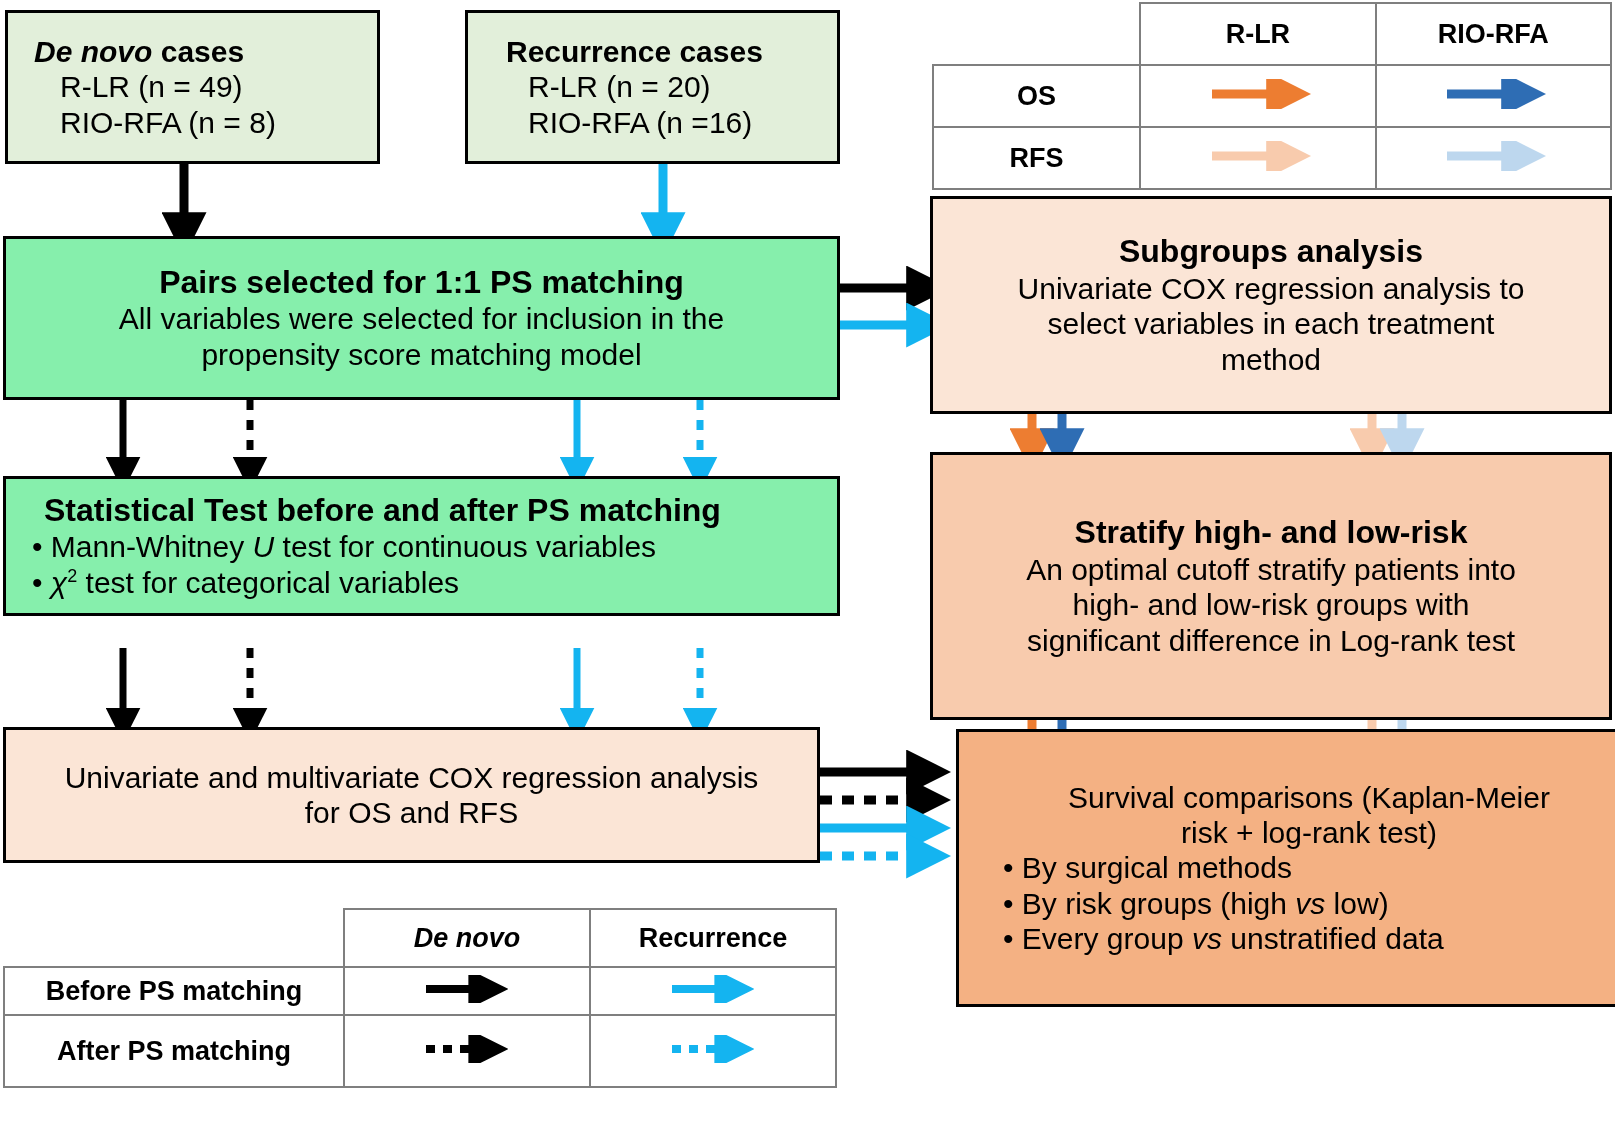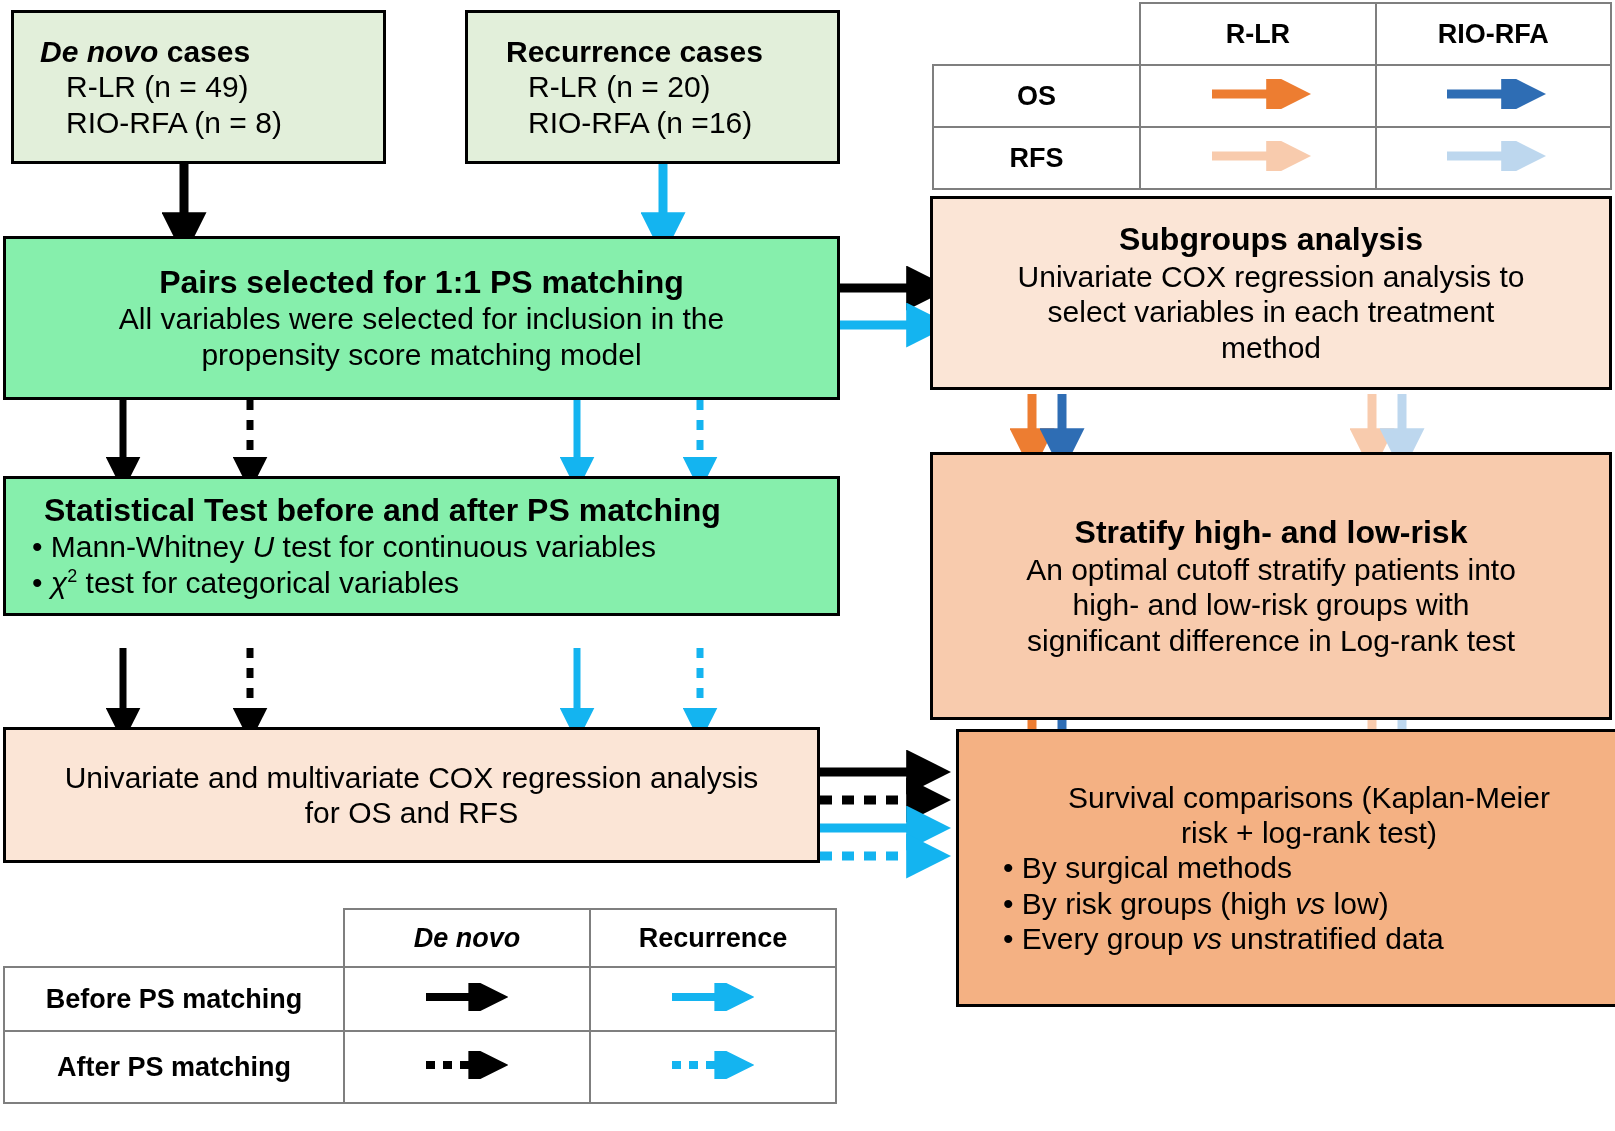--- a/index.html
+++ b/index.html
@@ -76,21 +76,21 @@
     <line x1="1062" y1="394" x2="1062" y2="448" stroke="#2E6DB4" stroke-width="9" marker-end="url(#mk-blue)"></line>
     <line x1="1372" y1="394" x2="1372" y2="448" stroke="#F8CBAD" stroke-width="9" marker-end="url(#mk-lorange)"></line>
     <line x1="1402" y1="394" x2="1402" y2="448" stroke="#BDD7EE" stroke-width="9" marker-end="url(#mk-lblue)"></line>
 
     <line x1="1032" y1="720" x2="1032" y2="774" stroke="#ED7D31" stroke-width="9" marker-end="url(#mk-orange)"></line>
     <line x1="1062" y1="720" x2="1062" y2="774" stroke="#2E6DB4" stroke-width="9" marker-end="url(#mk-blue)"></line>
     <line x1="1372" y1="720" x2="1372" y2="774" stroke="#F8CBAD" stroke-width="9" marker-end="url(#mk-lorange)"></line>
     <line x1="1402" y1="720" x2="1402" y2="774" stroke="#BDD7EE" stroke-width="9" marker-end="url(#mk-lblue)"></line>
   </svg>
 
-  <div class="box green" style="left:11px;top:10px;width:375px;height:154px;align-items:flex-start;padding-left:26px;">
+  <div class="box green" style="left:5px;top:10px;width:375px;height:154px;align-items:flex-start;padding-left:26px;">
     <div class="line ttl">
       <span class="ital">De novo</span><span> cases</span>
     </div>
     <div class="line" style="padding-left:26px;">R-LR (n = 49)</div>
     <div class="line" style="padding-left:26px;">RIO-RFA (n = 8)</div>
   </div>
 
   <div class="box green" style="left:465px;top:10px;width:375px;height:154px;align-items:flex-start;padding-left:38px;">
     <div class="line ttl">Recurrence cases</div>
     <div class="line" style="padding-left:22px;">R-LR (n = 20)</div>
@@ -111,21 +111,21 @@
     <div class="line lft">
       <span>• </span><span class="ital">χ</span><sup style="font-size:0.6em;">2</sup><span> test for categorical variables</span>
     </div>
   </div>
 
   <div class="box peach" style="left:3px;top:727px;width:817px;height:136px;">
     <div class="line ctr">Univariate and multivariate COX regression analysis</div>
     <div class="line ctr">for OS and RFS</div>
   </div>
 
-  <div class="box peach" style="left:930px;top:196px;width:682px;height:194px;">
+  <div class="box peach" style="left:930px;top:196px;width:682px;height:218px;">
     <div class="line ttl ctr" style="font-size:32px;">Subgroups analysis</div>
     <div class="line ctr">Univariate COX regression analysis to</div>
     <div class="line ctr">select variables in each treatment</div>
     <div class="line ctr">method</div>
   </div>
 
   <div class="box peach2" style="left:930px;top:452px;width:682px;height:268px;">
     <div class="line ttl ctr" style="font-size:32px;">Stratify high- and low-risk</div>
     <div class="line ctr">An optimal cutoff stratify patients into</div>
     <div class="line ctr">high- and low-risk groups with</div>
@@ -181,21 +181,21 @@
     </table>
 
   <table class="tbl" style="left:3px;top:908px;width:834px;">
     <tbody>
         <tr>
       <td class="blank" style="width:340px;height:58px;"></td>
       <td class="ital nb" style="width:246px;font-size:27px;">De novo</td>
       <td class="nb" style="width:246px;font-size:27px;">Recurrence</td>
     </tr>
     <tr>
-      <td class="nb" style="height:64px;font-size:27px;">Before PS matching</td>
+      <td class="nb" style="height:48px;font-size:27px;">Before PS matching</td>
       <td>
         <svg width="110" height="28" style="position:static;">
           <line x1="14" y1="14" x2="74" y2="14" stroke="#000" stroke-width="8" marker-end="url(#mk-black)"></line>
         </svg>
       </td>
       <td>
         <svg width="110" height="28" style="position:static;">
           <line x1="14" y1="14" x2="74" y2="14" stroke="#14B4F0" stroke-width="8" marker-end="url(#mk-cyan)"></line>
         </svg>
       </td>

